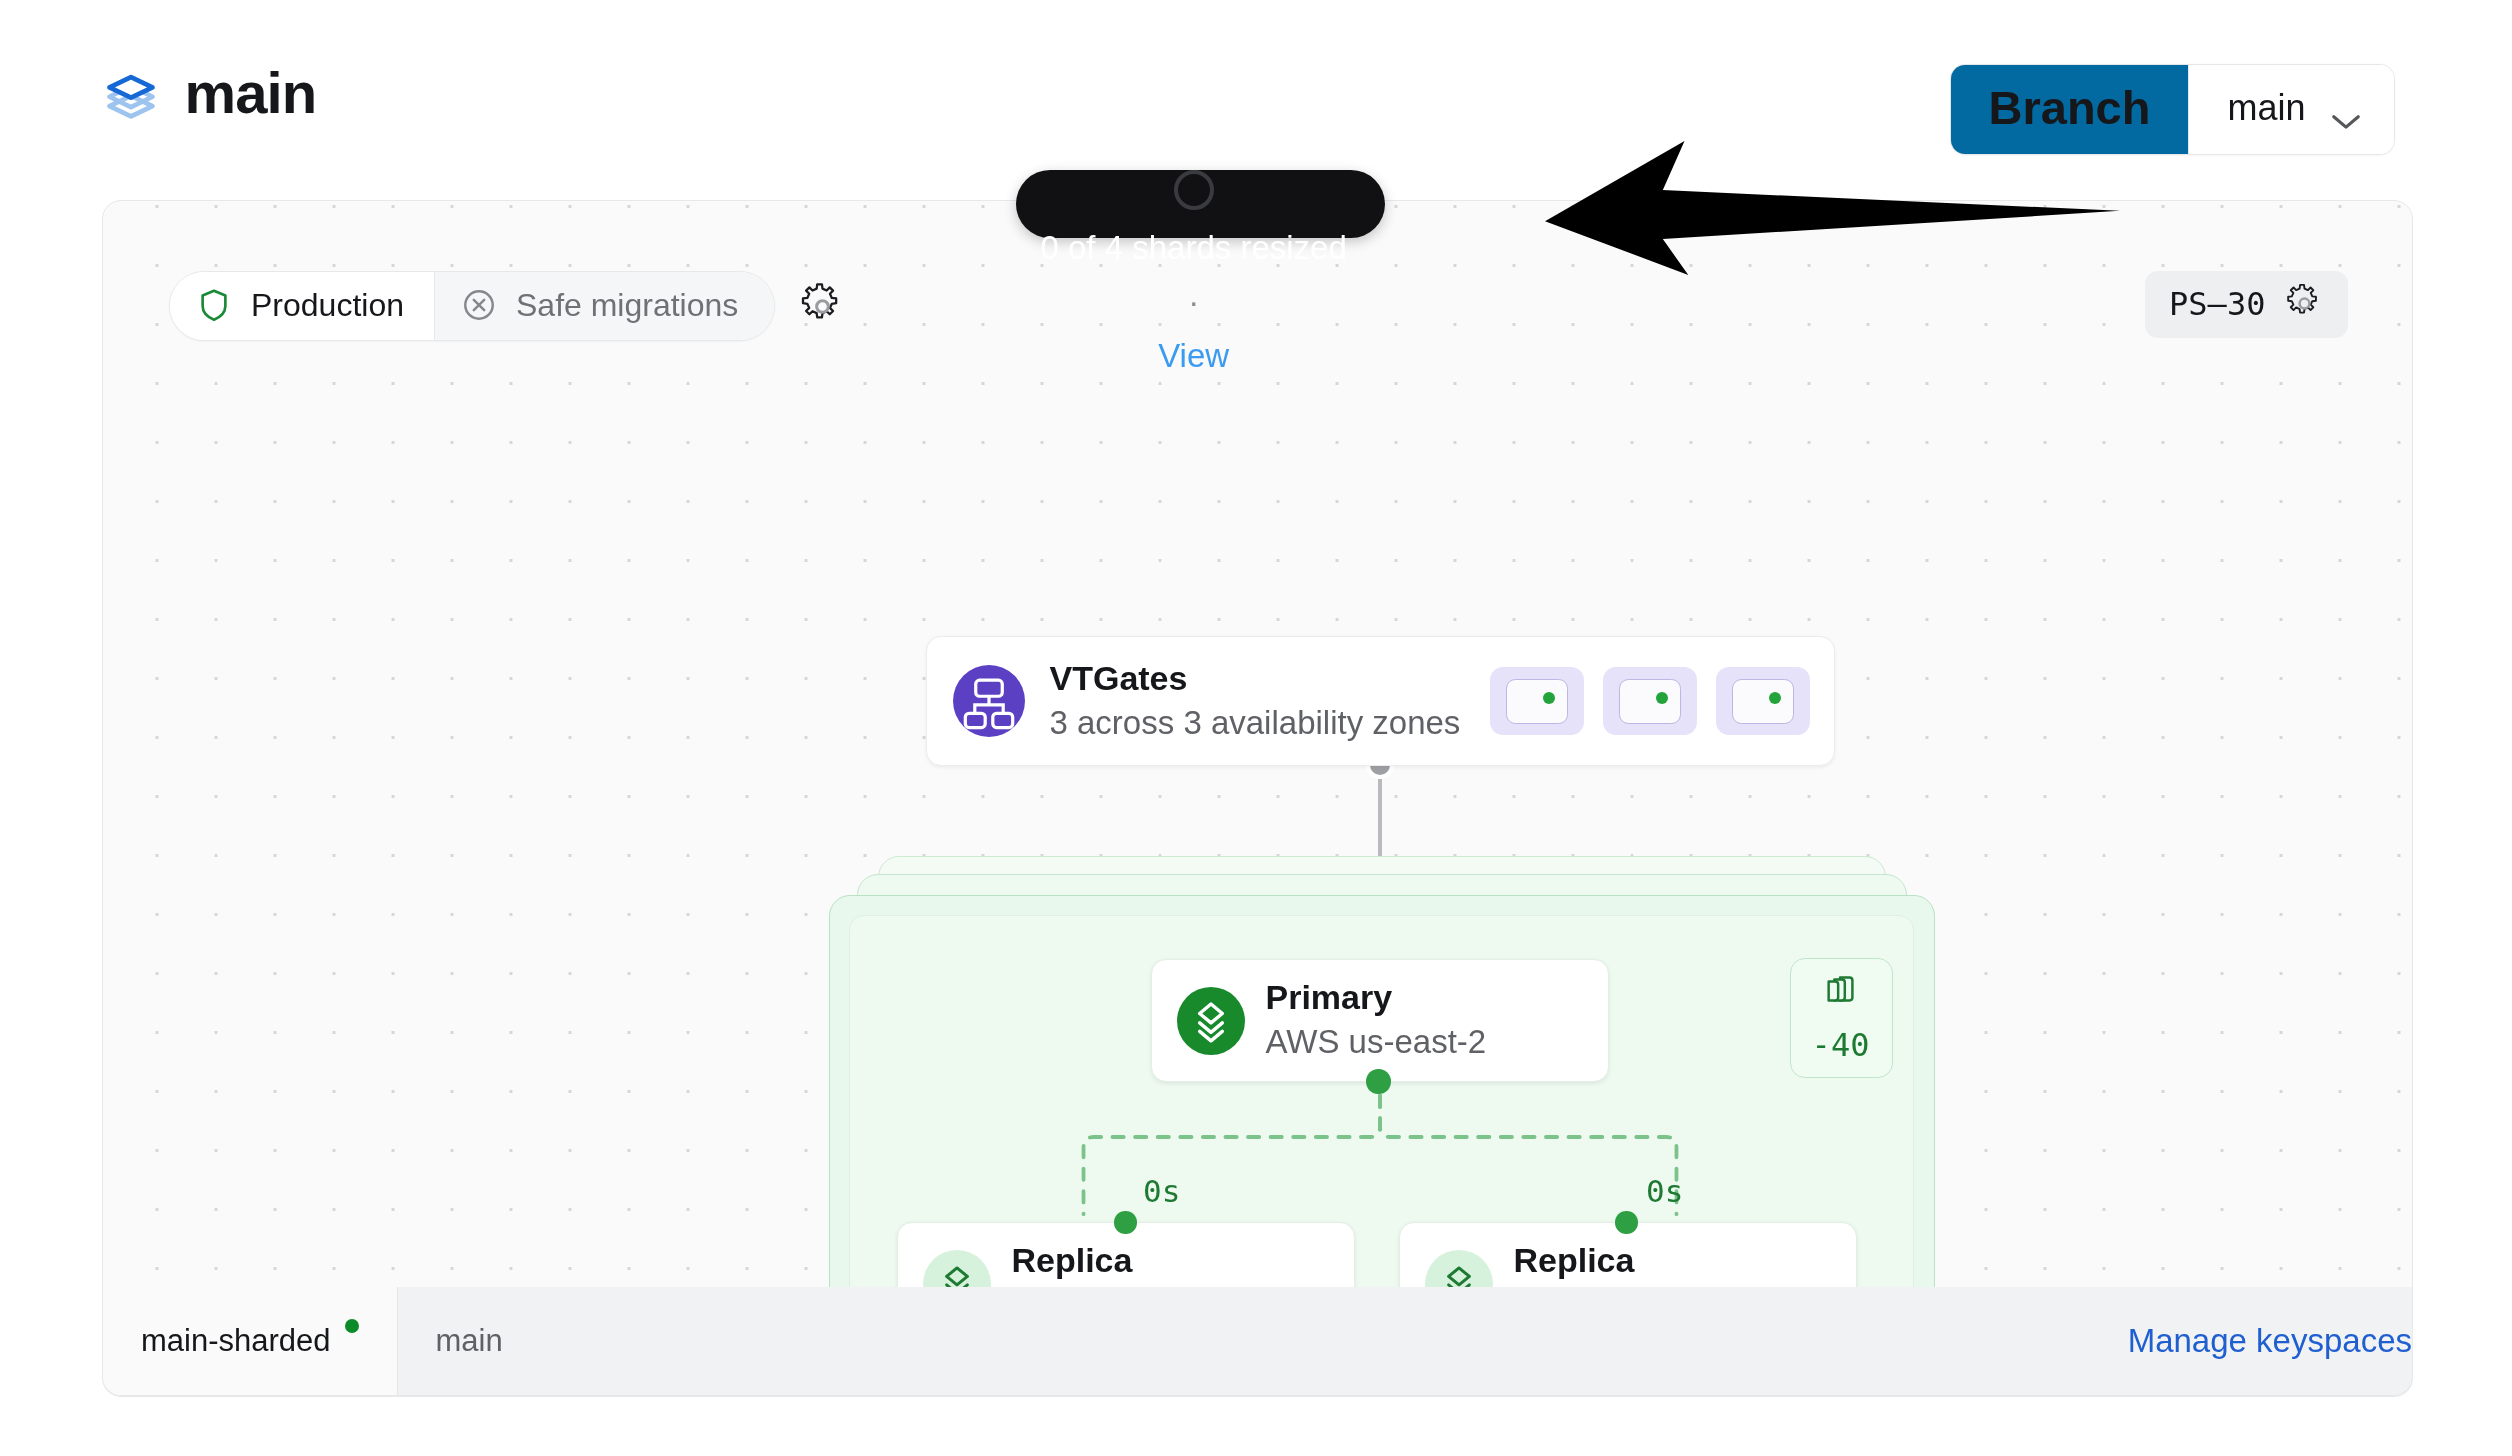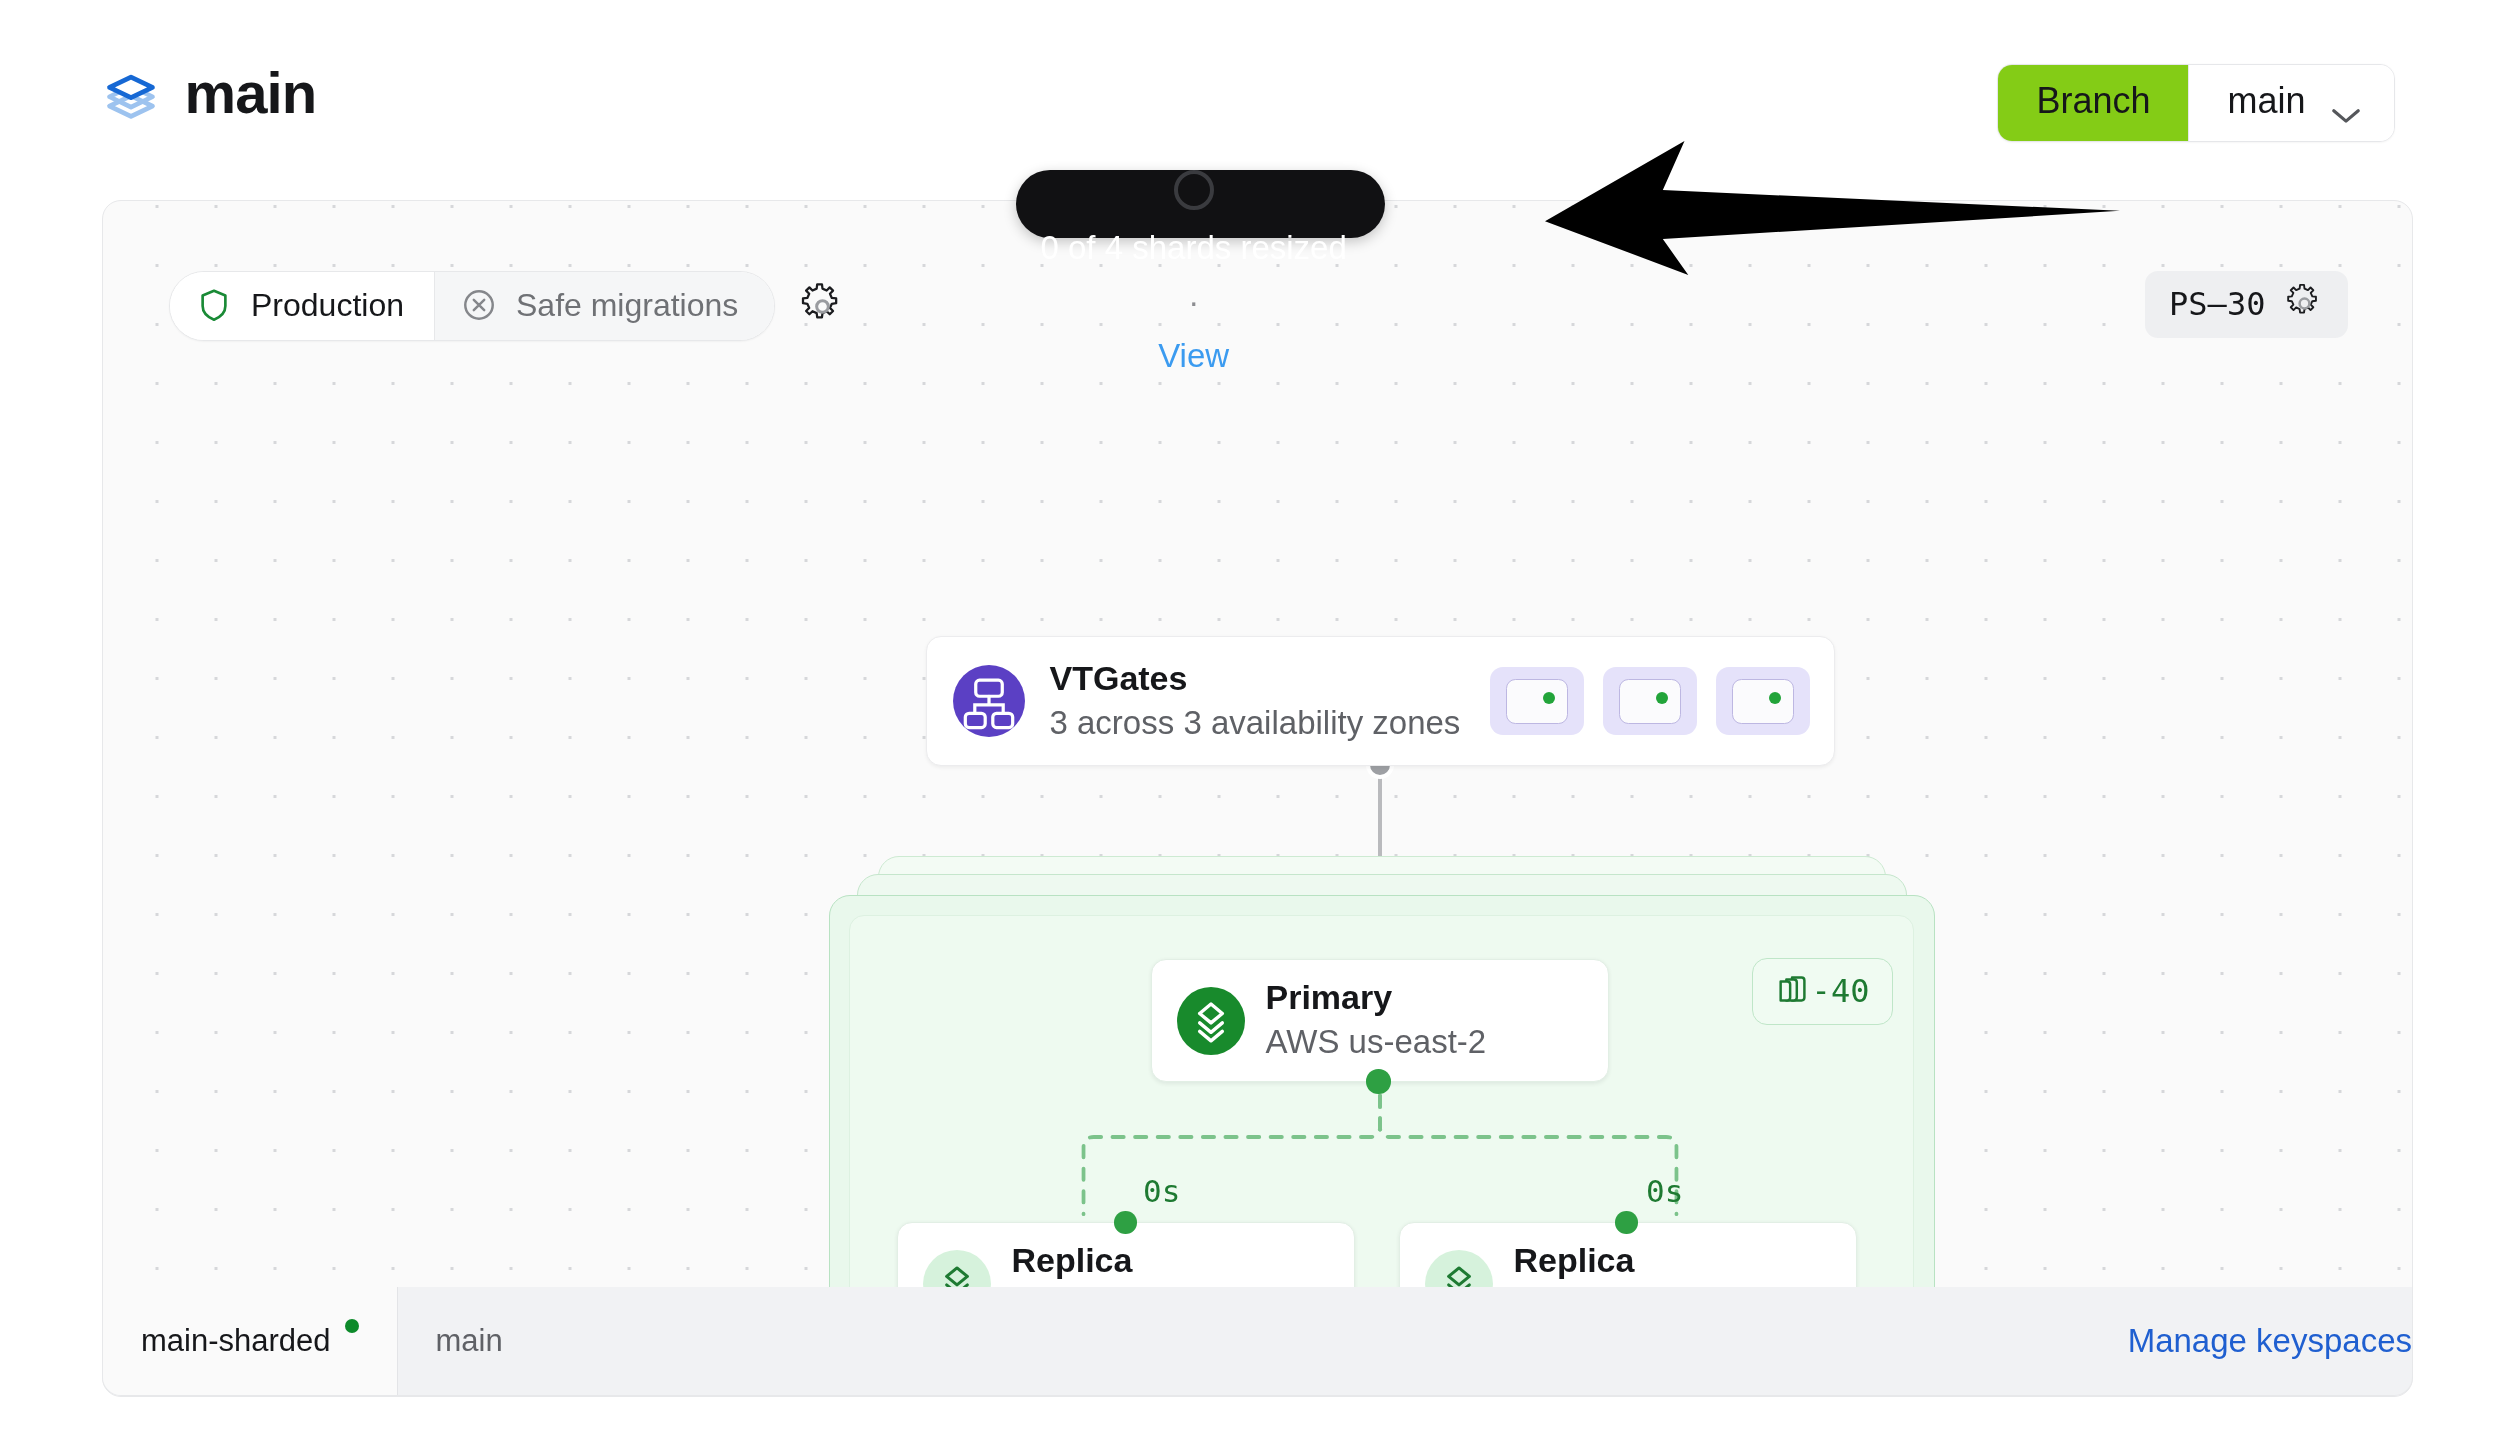--- a/index.html
+++ b/index.html
@@ -25,22 +25,22 @@
   }
 
   .branch-switcher {
     position: absolute; right: 117px; top: 64px;
     display: flex; align-items: stretch;
     border: 1.9px solid #e6e7ea; border-radius: 15px;
     background: #ffffff; overflow: hidden;
     box-shadow: 0 0.9px 1.9px rgba(16,17,26,0.04);
   }
   .branch-label {
-    background: #84cc16; color: #16171a;
-    font-size: 36px; font-weight: 400;
+    background: #0369a1; color: #16171a;
+    font-size: 47px; font-weight: 700;
     padding: 15px 38px 19px 38px;
     display: flex; align-items: center;
     border-right: 1.9px solid #e6e7ea;
   }
   .branch-value {
     background: #ffffff; color: #16171a;
     font-size: 36px; font-weight: 400;
     padding: 15px 32px 19px 38px;
     display: flex; align-items: center; gap: 24.5px;
   }
@@ -161,23 +161,24 @@
     background: #e9f8ec; border: 1.9px solid #b8e2c2; border-radius: 21px;
   }
   .shard-inner {
     position: absolute; left: 19px; top: 19px;
     width: 1065px; height: 498px;
     background: #eefaf0; border: 1.9px solid #ddf1e1; border-radius: 15px;
   }
 
   .shard-badge {
     position: absolute; right: 41px; top: 62px;
-    display: flex; align-items: center; 
+    display: flex; align-items: center; gap: 15px;
     background: #f0fbf2; border: 1.9px solid #bfe6c8; border-radius: 15px;
     padding: 11.3px 22.6px 13px 21px;
+    flex-direction: column;
   }
   .shard-badge-text {
     font-family: "DejaVu Sans Mono", monospace;
     font-size: 32px; color: #1e7a32; font-weight: 400;
   }
 
   
   .node {
     position: absolute;
     background: #ffffff; border: 1.9px solid #e2efe5; border-radius: 15px;

